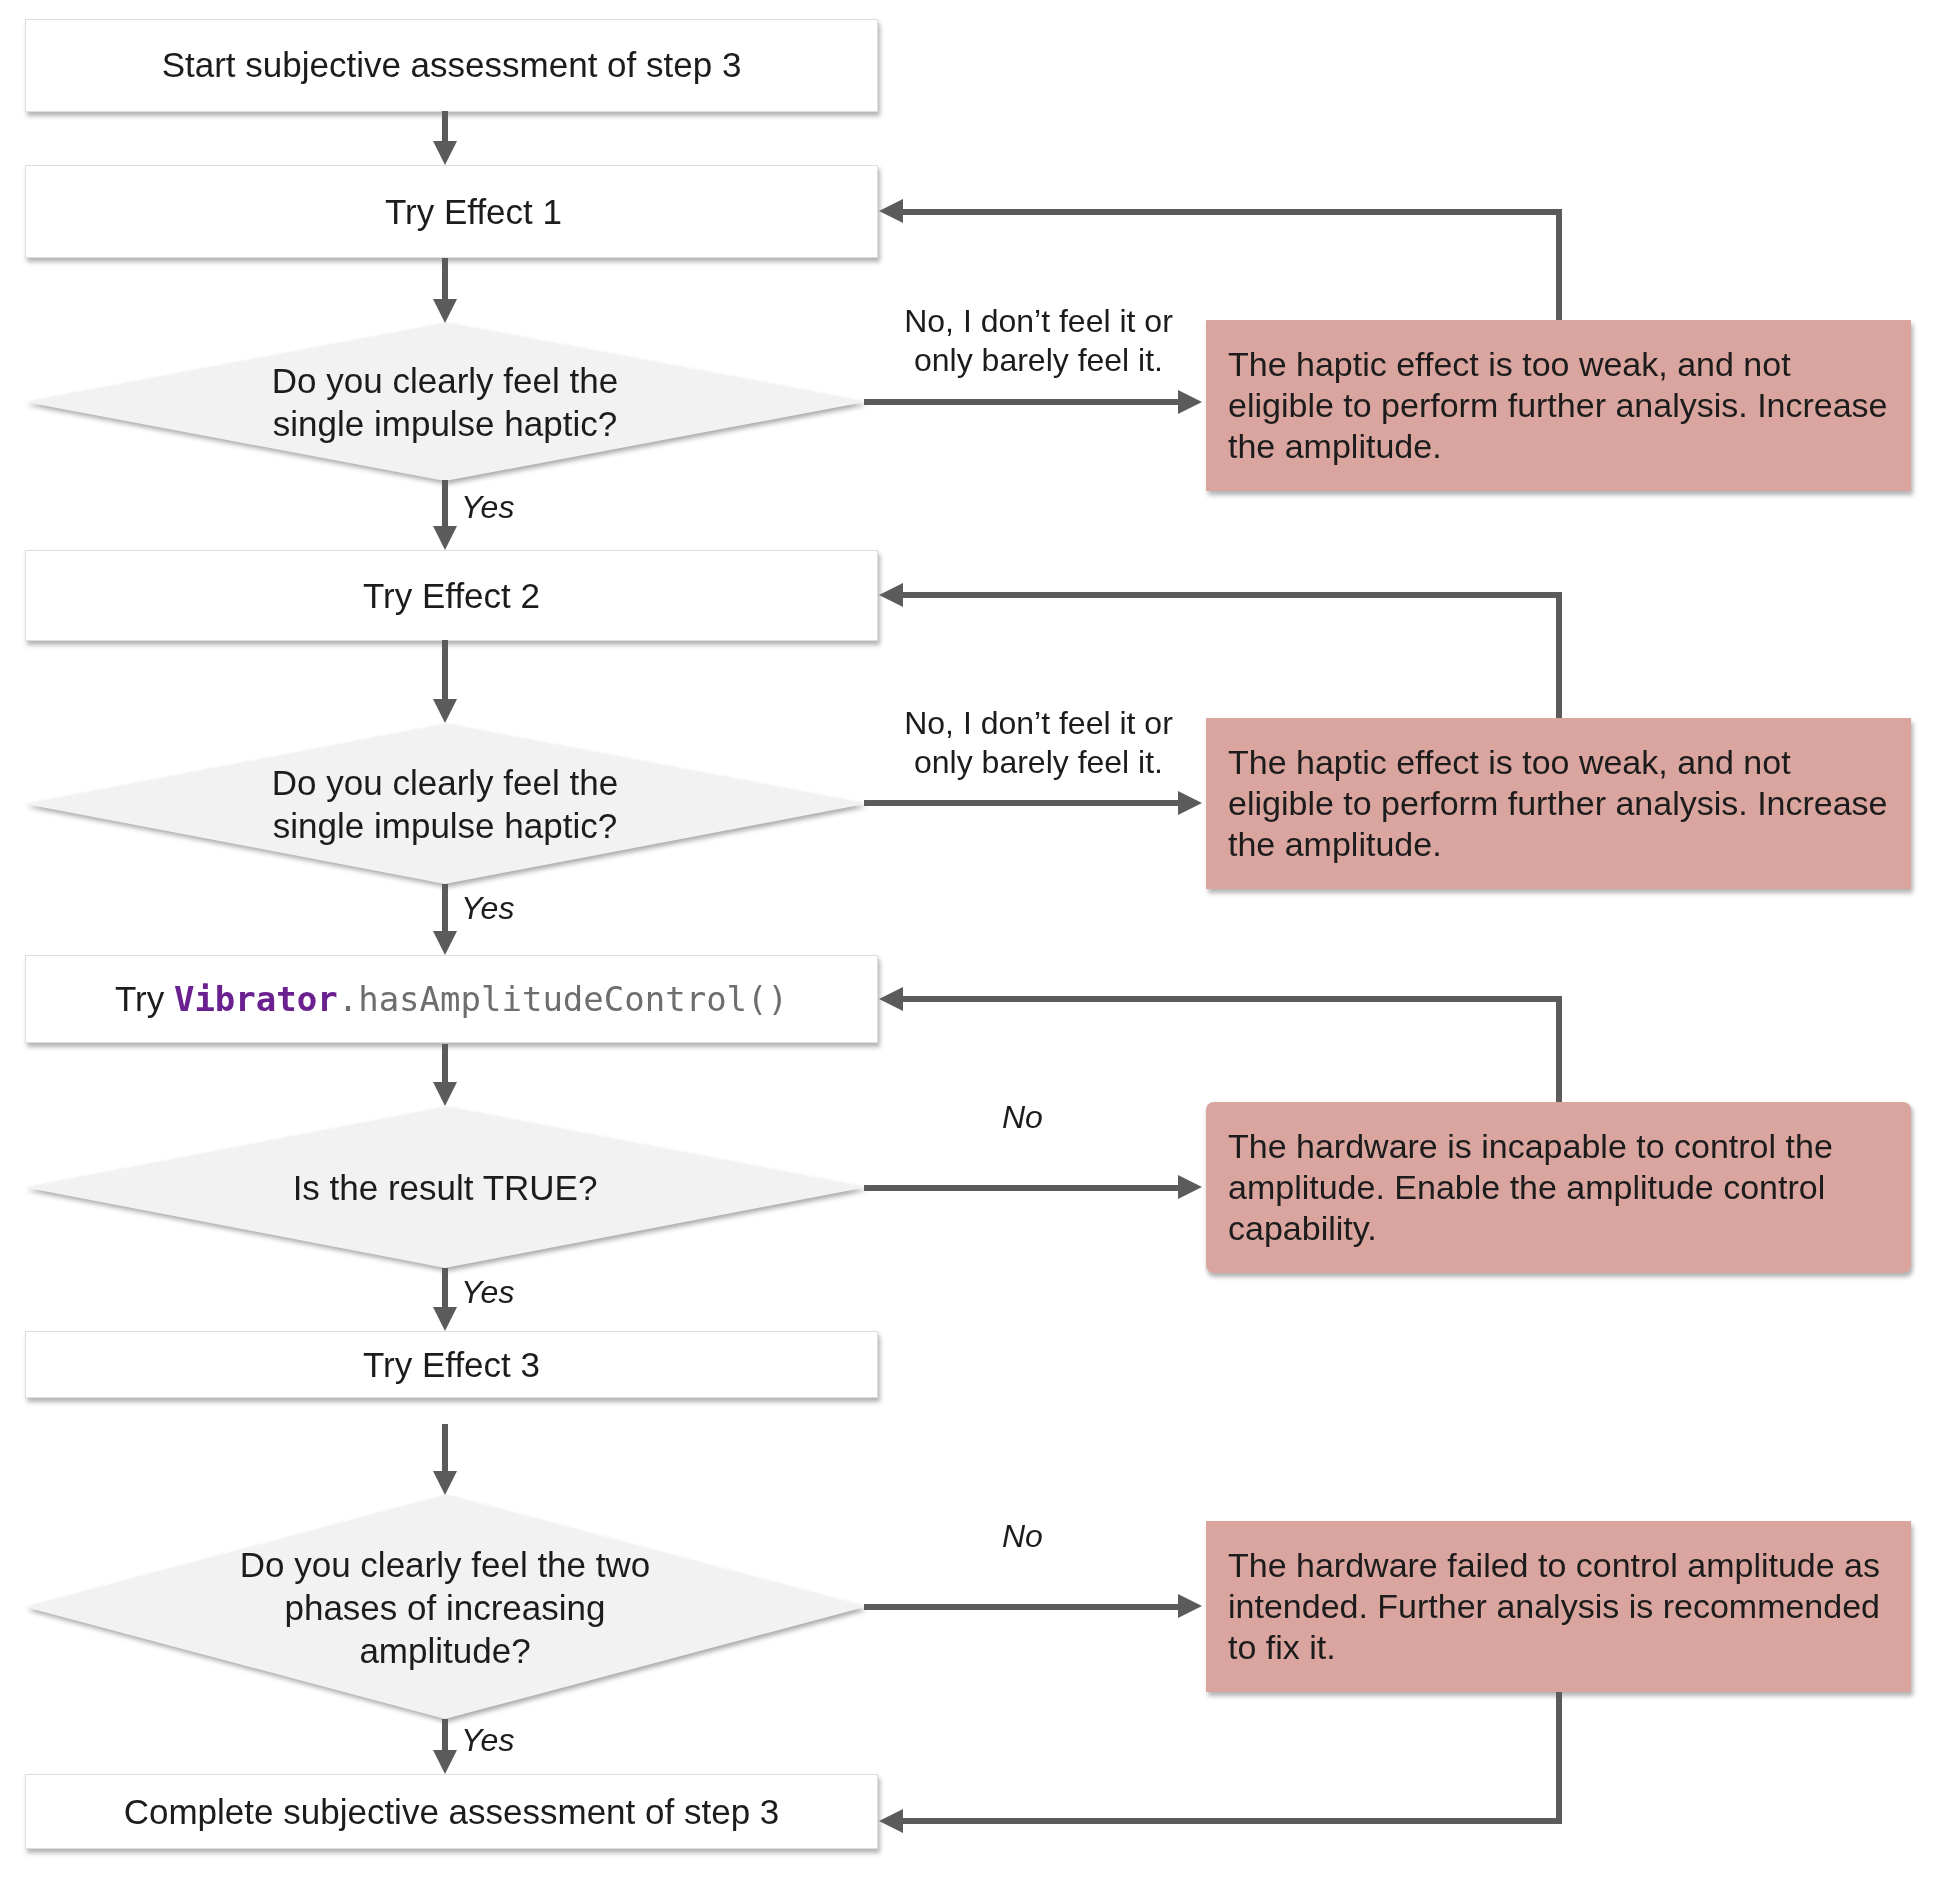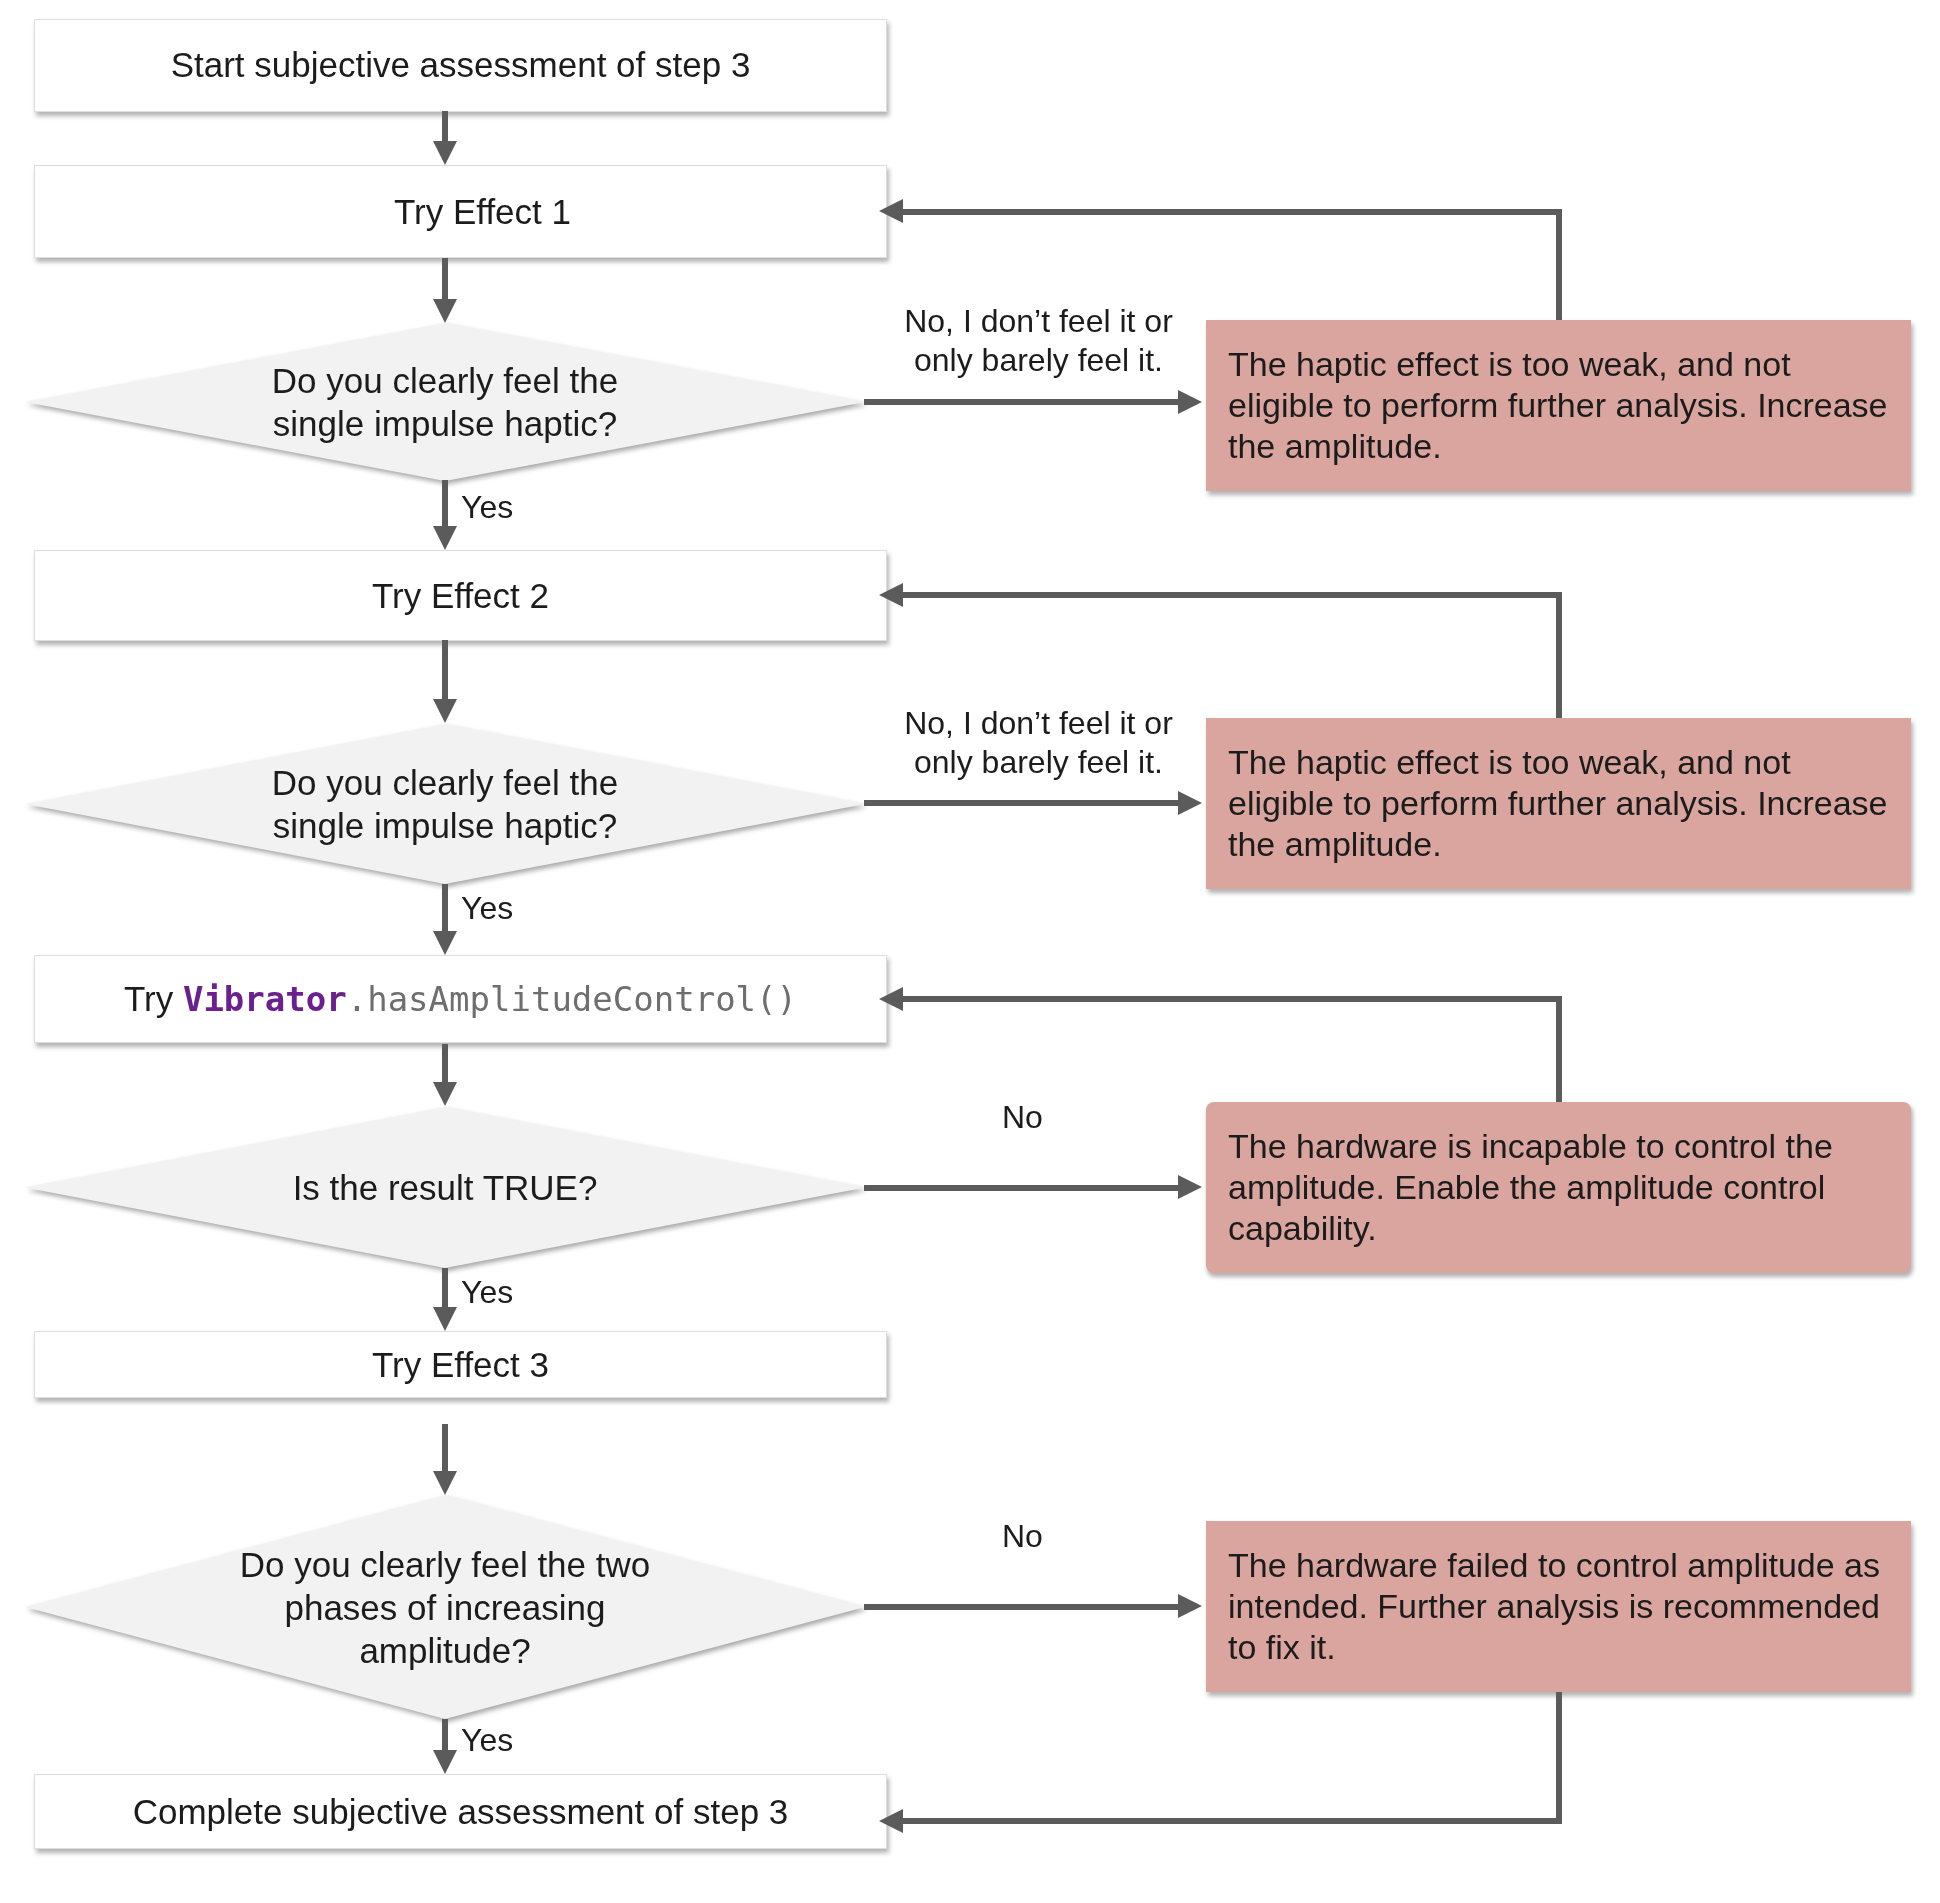--- a/index.html
+++ b/index.html
@@ -7,21 +7,21 @@
     position:relative;
     width:1940px;height:1903px;
     background:#ffffff;
     font-family:"Liberation Sans","DejaVu Sans",sans-serif;
     color:#1c1c1c;
     overflow:hidden;
   }
   
   .pbox{
     position:absolute;
-    left:34px;width:853px;
+    left:25px;width:853px;
     background:#ffffff;
     border:0.9px solid #dedede;
     box-shadow:1.9px 3.7px 4.6px rgba(0,0,0,0.30);
     display:flex;align-items:center;justify-content:center;
     font-size:35px;
     box-sizing:border-box;
     text-align:center;
   }
   
   .dwrap{
@@ -70,20 +70,21 @@
     border-top:12px solid transparent;
     border-bottom:12px solid transparent;
     border-right:24px solid #5b5b5b;
   }
   
   .edge-label{
     position:absolute;
     font-size:32px;line-height:37px;
     color:#1c1c1c;
     white-space:nowrap;
+    font-style:italic;
   }
   .no-label-long{
     position:absolute;
     width:315px;
     font-size:32px;line-height:39px;
     text-align:center;
   }
   .qtext{display:inline-block;}
   .code{font-family:"DejaVu Sans Mono","Liberation Mono",monospace;font-size:34px;}
   .code-class{font-weight:bold;color:#6b208f;}

